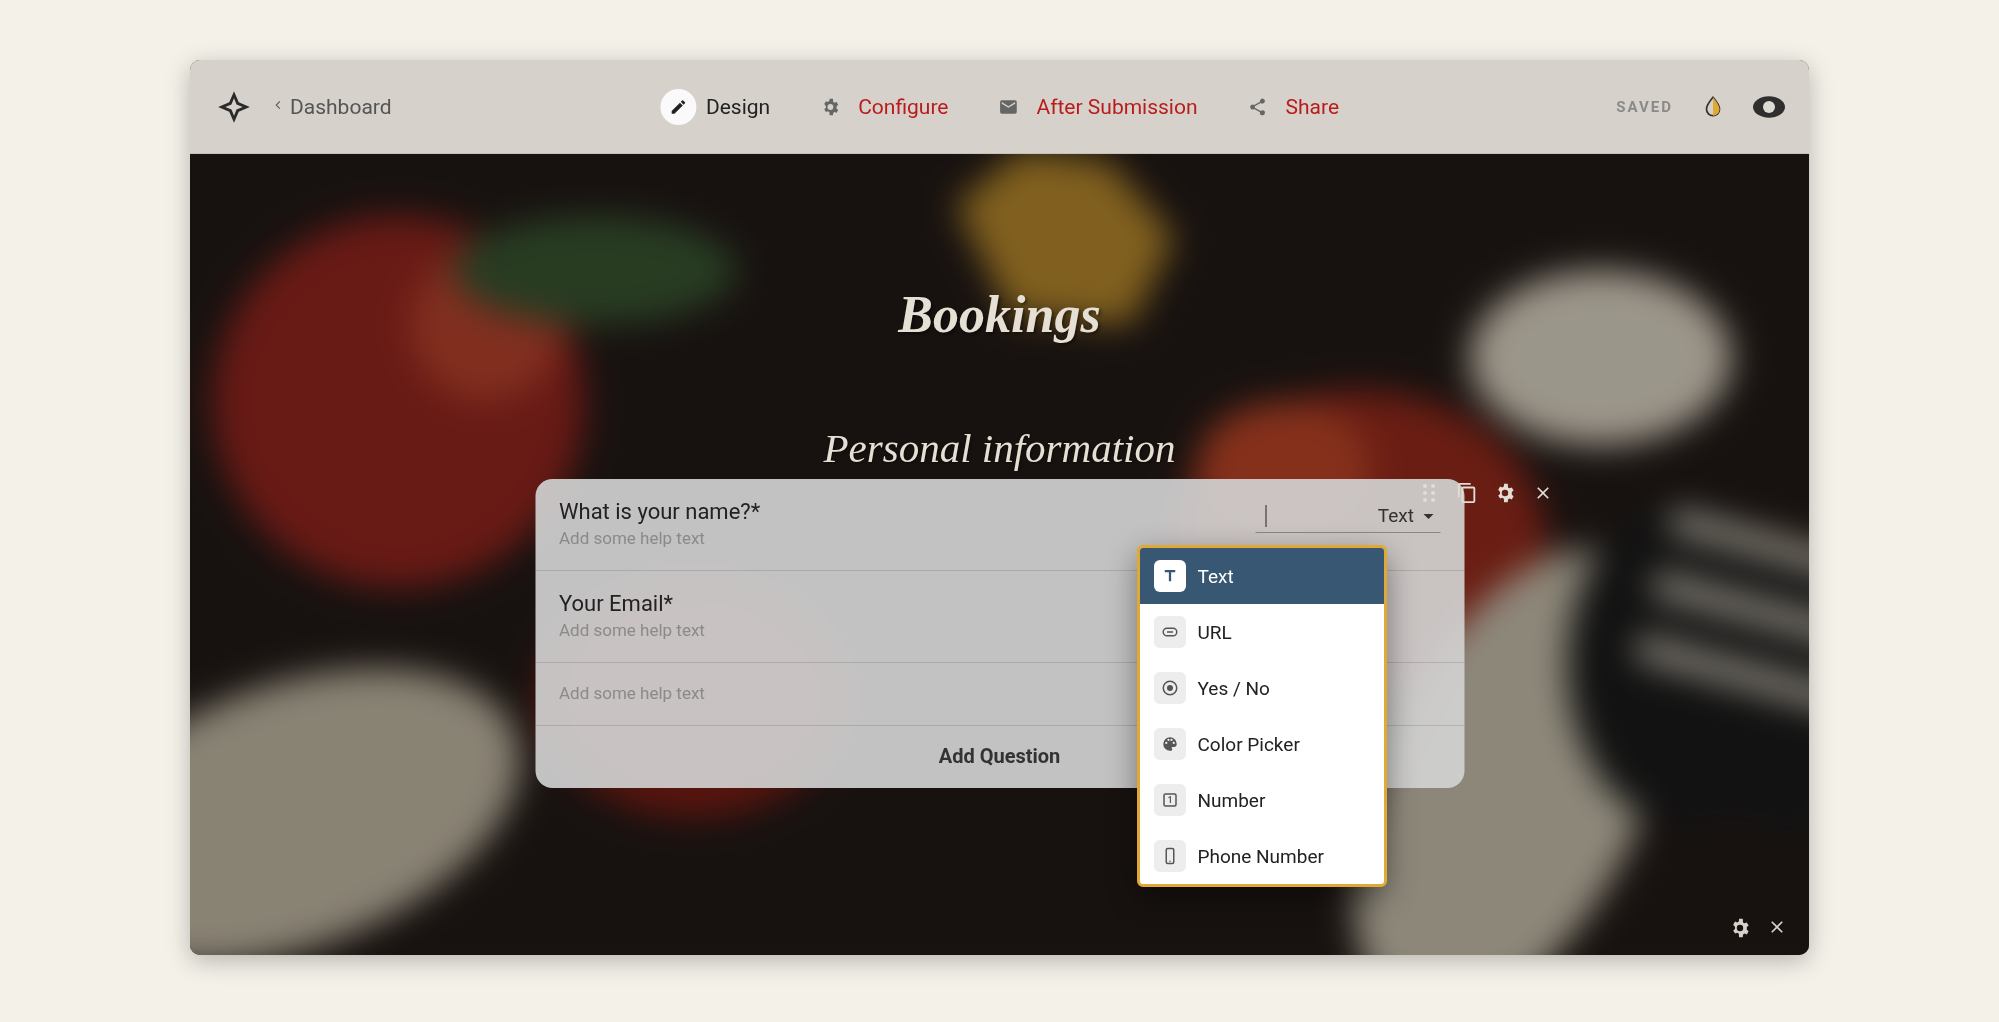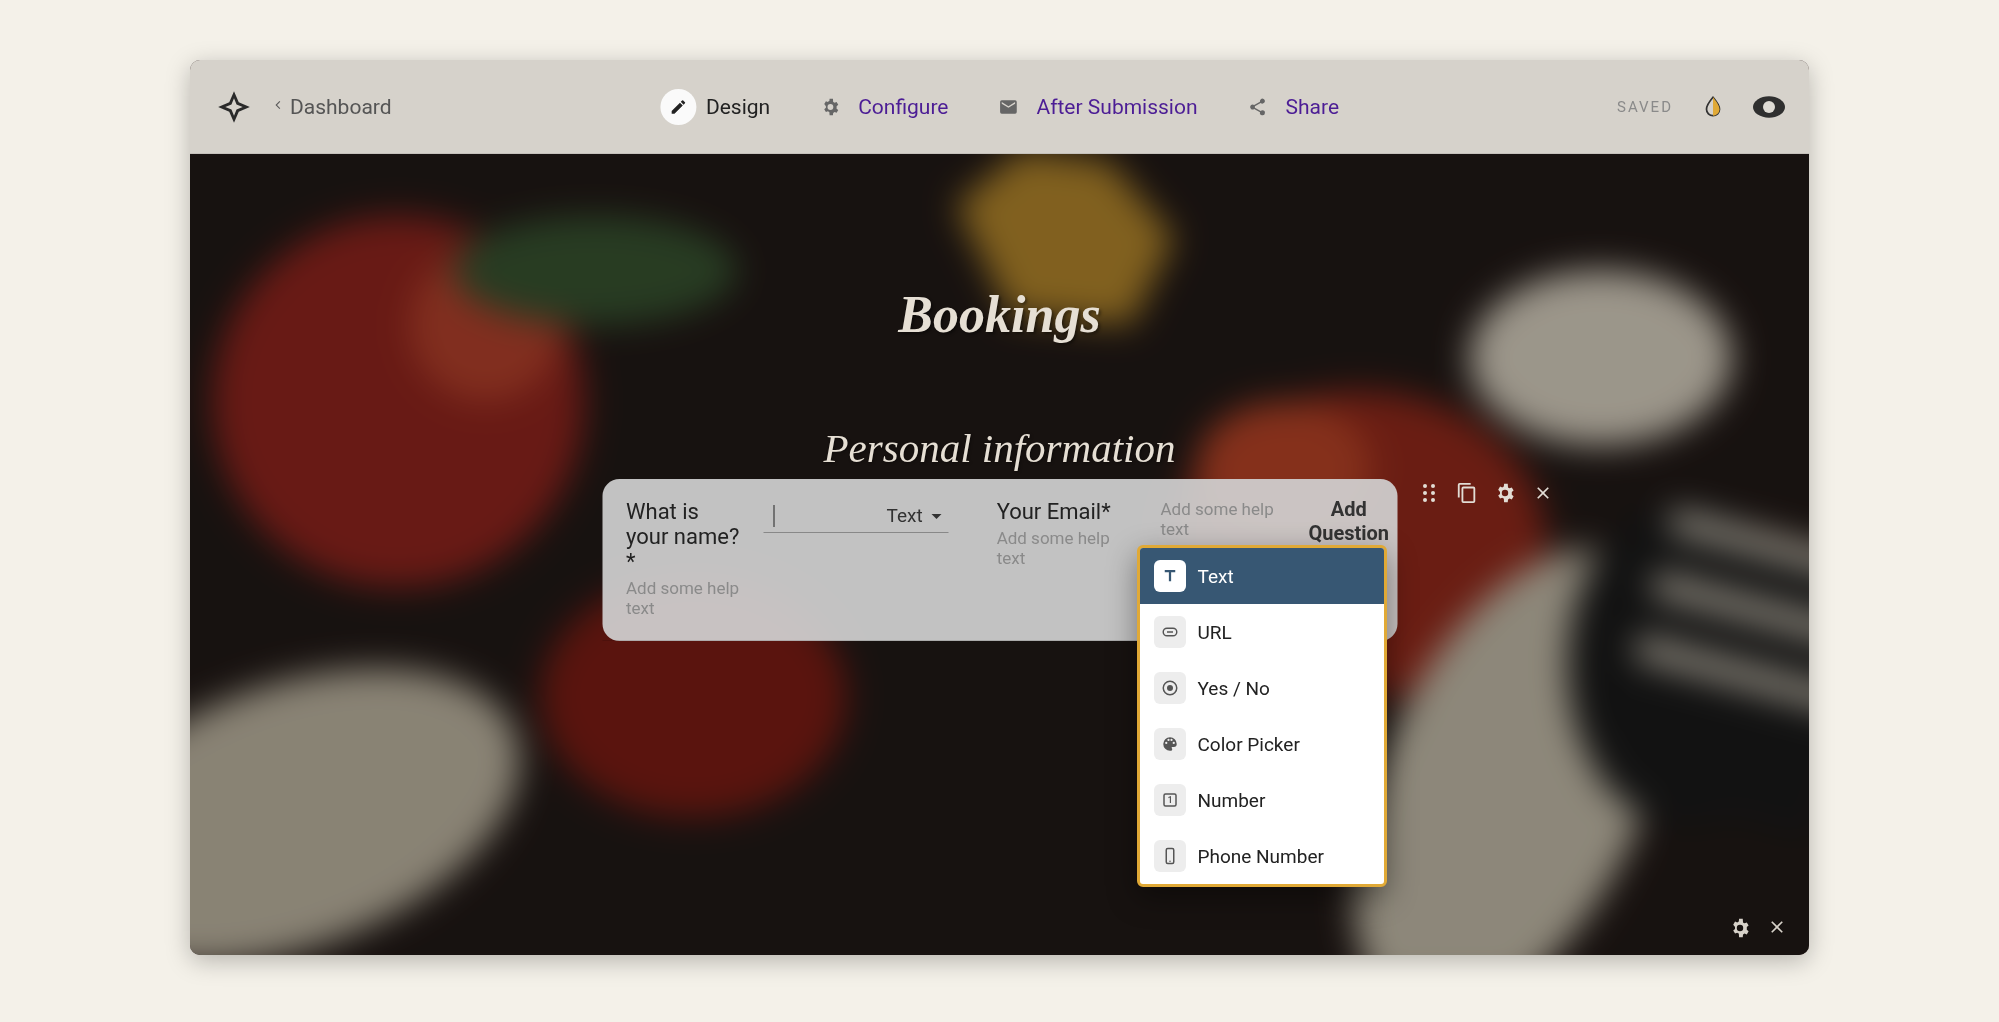--- a/index.html
+++ b/index.html
@@ -55,34 +55,34 @@
     left: 50%;
     transform: translateX(-50%);
     display: flex;
     align-items: center;
     gap: 42px;
   }
   .tab {
     display: flex; align-items: center;
     gap: 10px;
     font-size: 21px;
-    color: #4c1d95;
+    color: #b91c1c;
     cursor: pointer;
   }
   .tab .ticon {
     width: 36px; height: 36px; border-radius: 50%;
     display: flex; align-items: center; justify-content: center;
   }
   .tab.active { color: #222; }
   .tab.active .ticon { background: #fafafa; }
   .tab svg { fill: #666; }
   .tab.active svg { fill: #222; }
   .topright {
     margin-left: auto;
-    display: flex; align-items: center; gap: 24px;
+    display: flex; align-items: center; gap: 24px; font-weight: bold;
   }
   .saved {
     font-size: 15px;
     letter-spacing: 2px;
     color: #8a8a8a;
   }
   .iconbtn {
     width: 32px; height: 32px;
     display: flex; align-items: center; justify-content: center;
     cursor: pointer;
@@ -120,25 +120,25 @@
     font-style: italic;
     font-size: 41px;
     color: #e6dfd4;
     text-shadow: 1px 1px 3px rgba(0,0,0,0.4);
   }
   .card {
     position: absolute;
     top: 325px;
     left: 50%;
     transform: translateX(-50%);
-    width: 795px;
+    width: 929px;
     background: rgba(209,209,209,0.92);
     border-radius: 17px;
     display: flex;
-    flex-direction: row;
+    flex-direction: column;
   }
   .qrow {
     padding: 20px 24px 22px 24px;
     border-bottom: 1px solid rgba(0,0,0,0.12);
     position: relative;
   }
   .qrow.first {
     display: flex;
     align-items: flex-start;
   }

